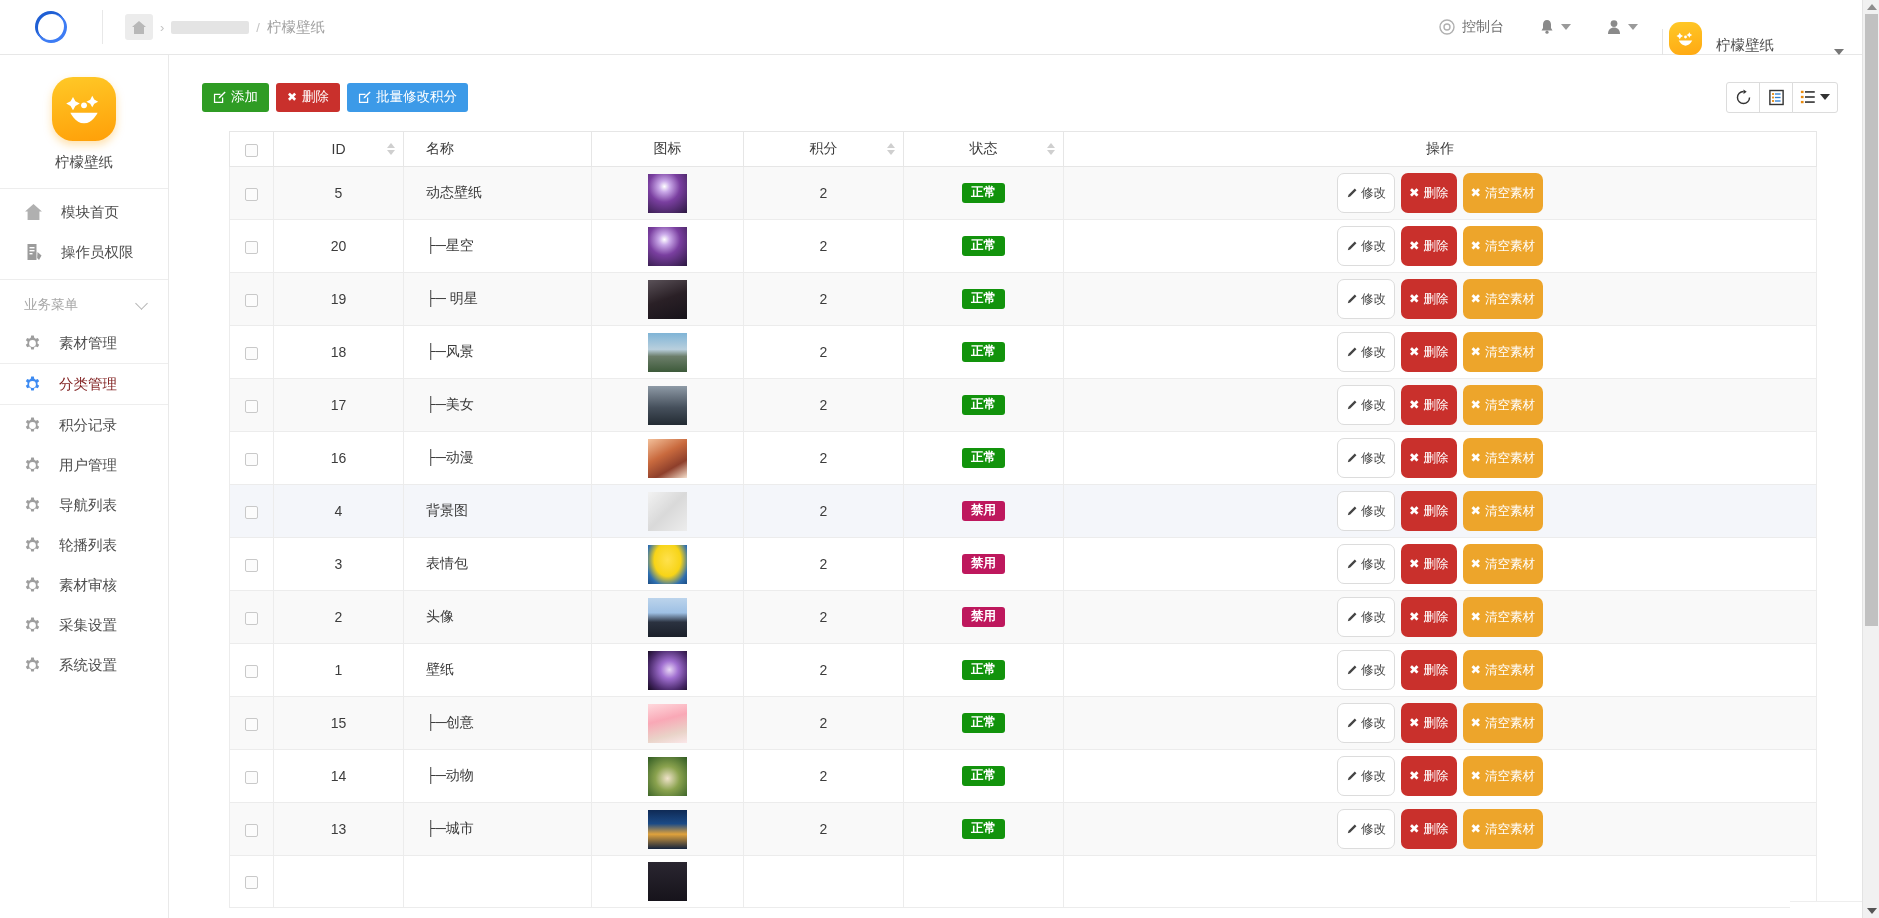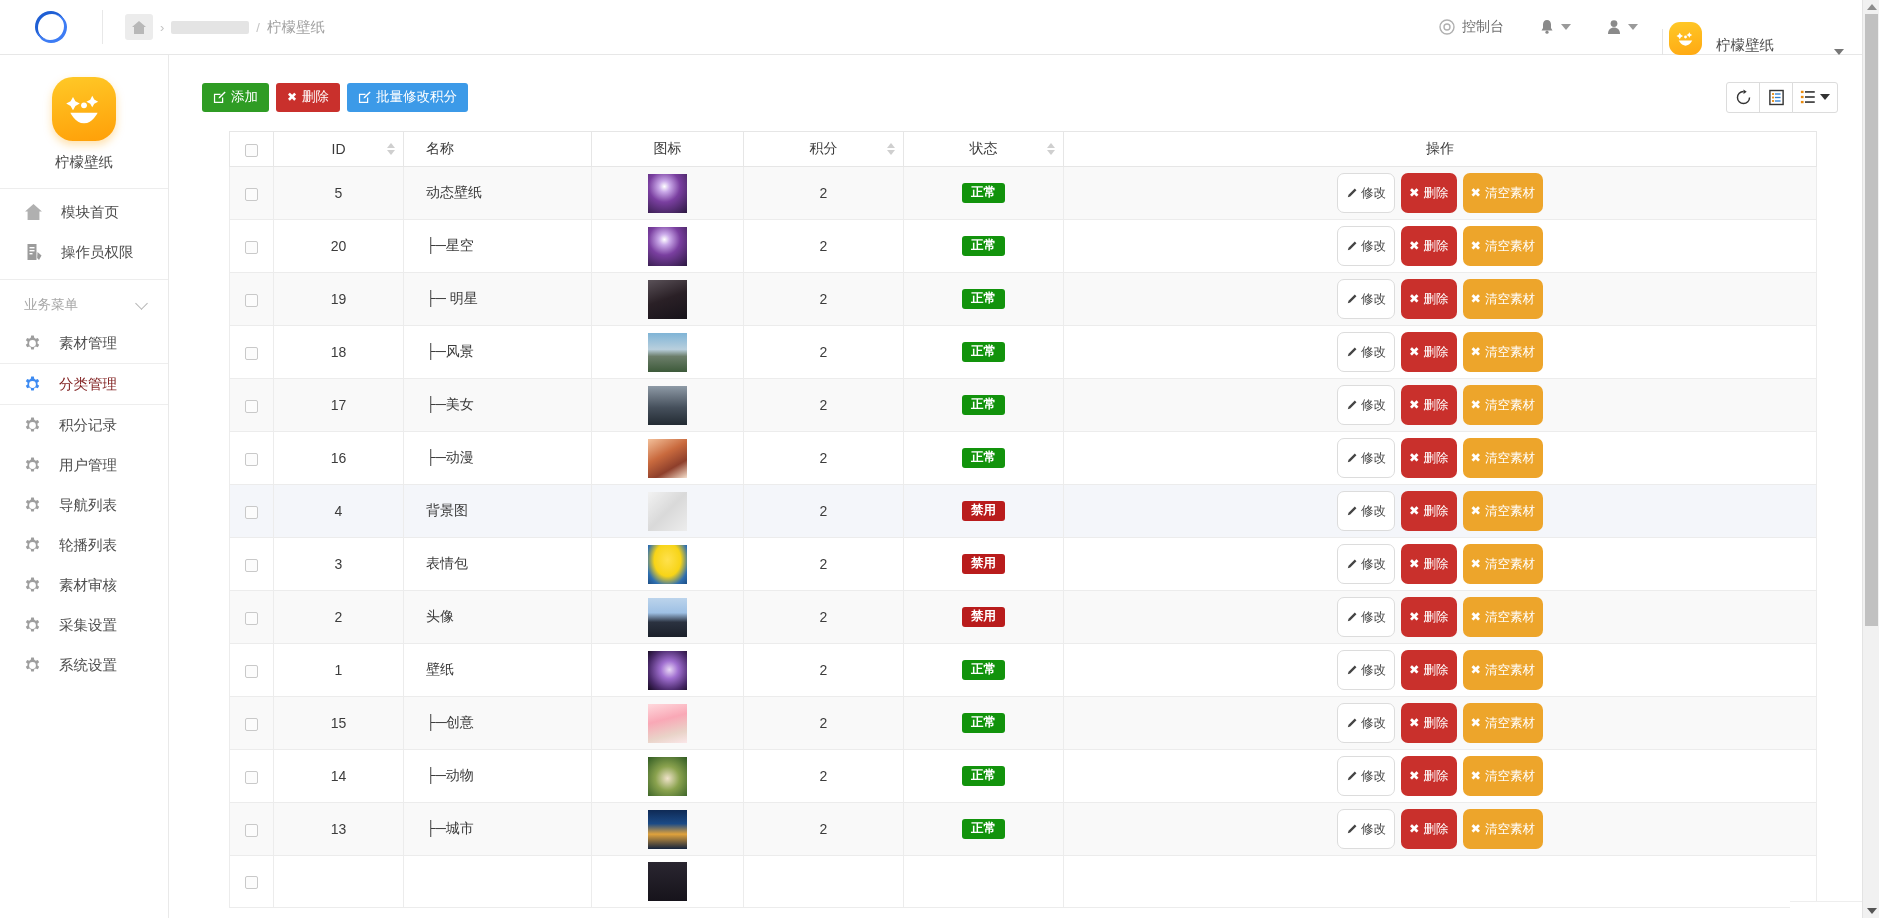--- a/index.html
+++ b/index.html
@@ -120,21 +120,21 @@
     display: flex; flex-direction: column; gap: 2px;
   }
   .sa-up { width:0;height:0;border-left:4px solid transparent;border-right:4px solid transparent;border-bottom:5px solid #cfcfcf; }
   .sa-dn { width:0;height:0;border-left:4px solid transparent;border-right:4px solid transparent;border-top:5px solid #cfcfcf; }
   .thumb { width: 39px; height: 39px; display: inline-block; vertical-align: middle; background-size: cover; }
   .badge {
     display: inline-block; padding: 3px 9px 4px; border-radius: 3px;
     font-size: 12.5px; color: #fff; line-height: 1; font-weight: bold;
   }
   .badge-ok { background: #12930c; }
-  .badge-no { background: #b91c1c; }
+  .badge-no { background: #be185d; }
   .ops { display: flex; align-items: center; justify-content: center; gap: 6px; }
   .opbtn {
     display: inline-flex; align-items: center; gap: 4px; height: 40px;
     padding: 0 8px; border-radius: 7px; font-size: 12.5px; line-height: 1; cursor: pointer;
   }
   .op-edit { background: #fff; border: 1px solid #dcdcdc; color: #444; }
   .op-del { background: #c9302c; color: #fff; }
   .op-clear { background: #eda52b; color: #fff; }
 
   

